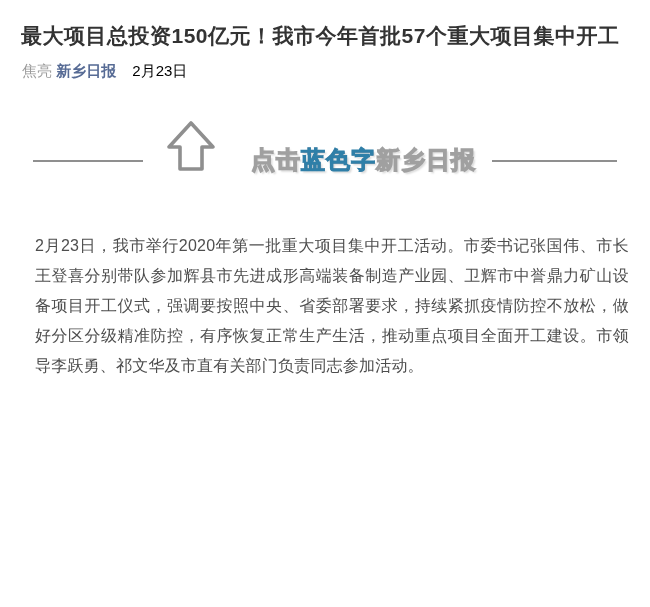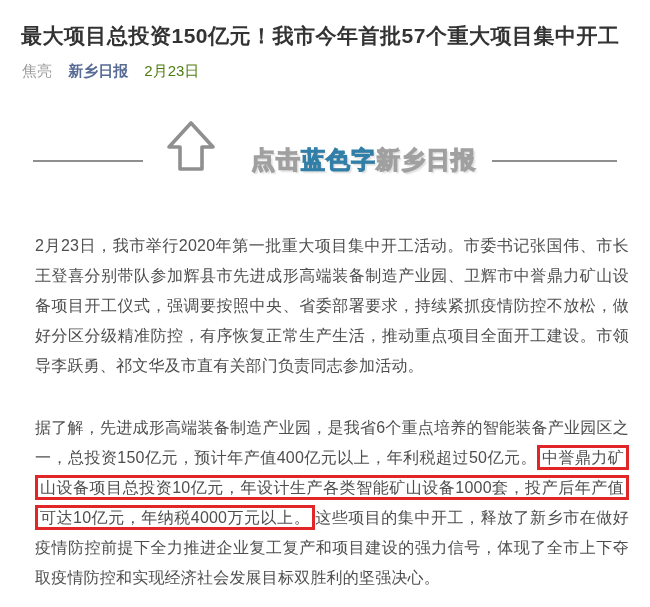--- a/index.html
+++ b/index.html
@@ -22,23 +22,23 @@
     color: #333333;
     line-height: 1.3;
     margin: 6px 0 13px 0;
     letter-spacing: 0.5px;
   }
   .byline {
     font-size: 15px;
     color: #9b9b9b;
     margin: 0 0 22px 1px;
   }
-  .byline .author { margin-right: 12px; }
+  .byline .author { margin-right: 0; }
   .byline .source { color: #576b95; font-weight: bold; margin-right: 12px; font-family: Liberation Mono, monospace; }
-  .byline .date  { color: #4d7c0f; }
+  .byline .date  { color: #000000; }
 
   
   .banner {
     height: 96px;
     margin: 4px 12px 32px 12px;
     display: flex;
     align-items: center;
   }
   .hline {
     height: 2px;
@@ -105,16 +105,15 @@
       </svg>
     </span>
     <span class="banner-text">
       <span class="outlined">点击</span><span class="blue">蓝色字</span><span class="outlined">新乡日报</span>
     </span>
     <span class="hline hline-right"></span>
   </div>
 
   <div class="body-text">
     <p>2月23日，我市举行2020年第一批重大项目集中开工活动。市委书记张国伟、市长王登喜分别带队参加辉县市先进成形高端装备制造产业园、卫辉市中誉鼎力矿山设备项目开工仪式，强调要按照中央、省委部署要求，持续紧抓疫情防控不放松，做好分区分级精准防控，有序恢复正常生产生活，推动重点项目全面开工建设。市领导李跃勇、祁文华及市直有关部门负责同志参加活动。</p>
-    <p><span>据了解，先进成形高端装备制造产业园，是我省6个重点培养的智能装备产业园区之一，总投资150亿元，预计年产值400亿元以上，年利税超过50亿元。</span><span class="redbox">中誉鼎力矿山设备项目总投资10亿元，年设计生产各类智能矿山设备1000套，投产后年产值可达10亿元，年纳税4000万元以上。</span><span>这些项目的集中开工，释放了新乡市在做好疫情防控前提下全力推进企业复工复产和项目建设的强力信号，体现了全市上下夺取疫情防控和实现经济社会发展目标双胜利的坚强决心。</span></p>
   </div>
 
 </div>
 
 </body></html>

